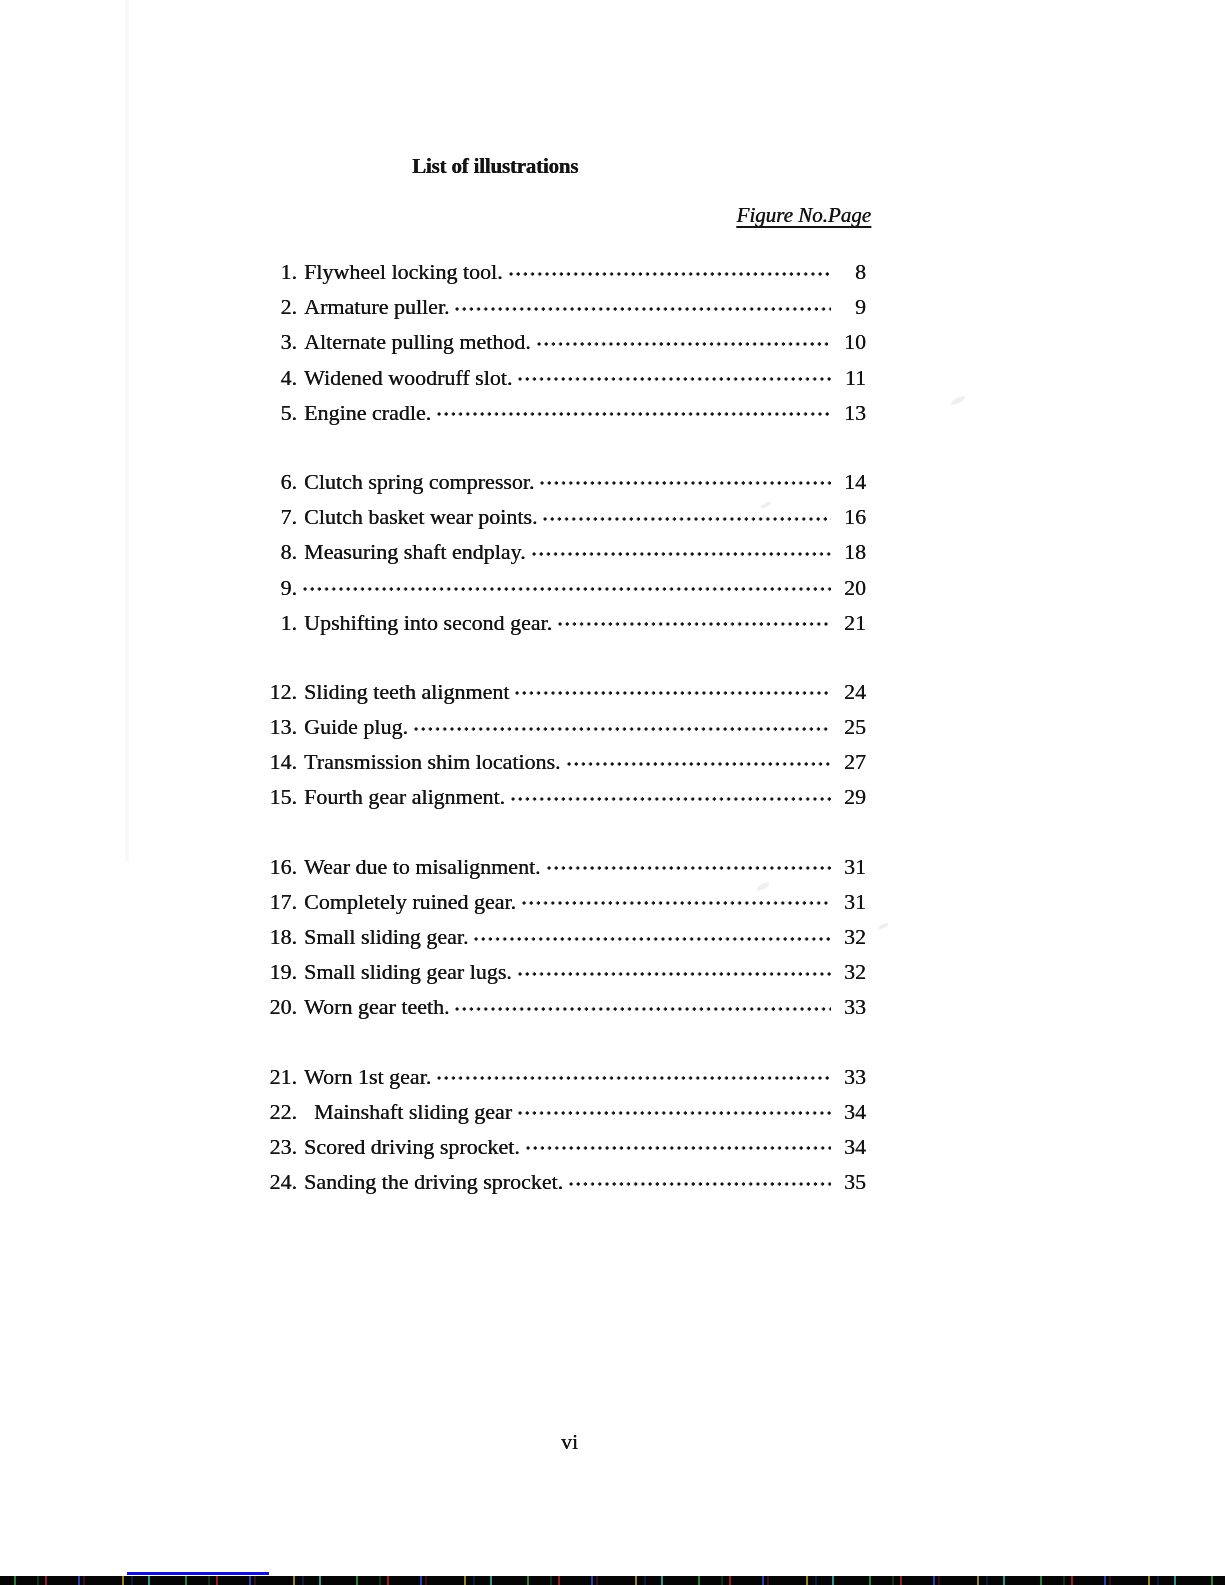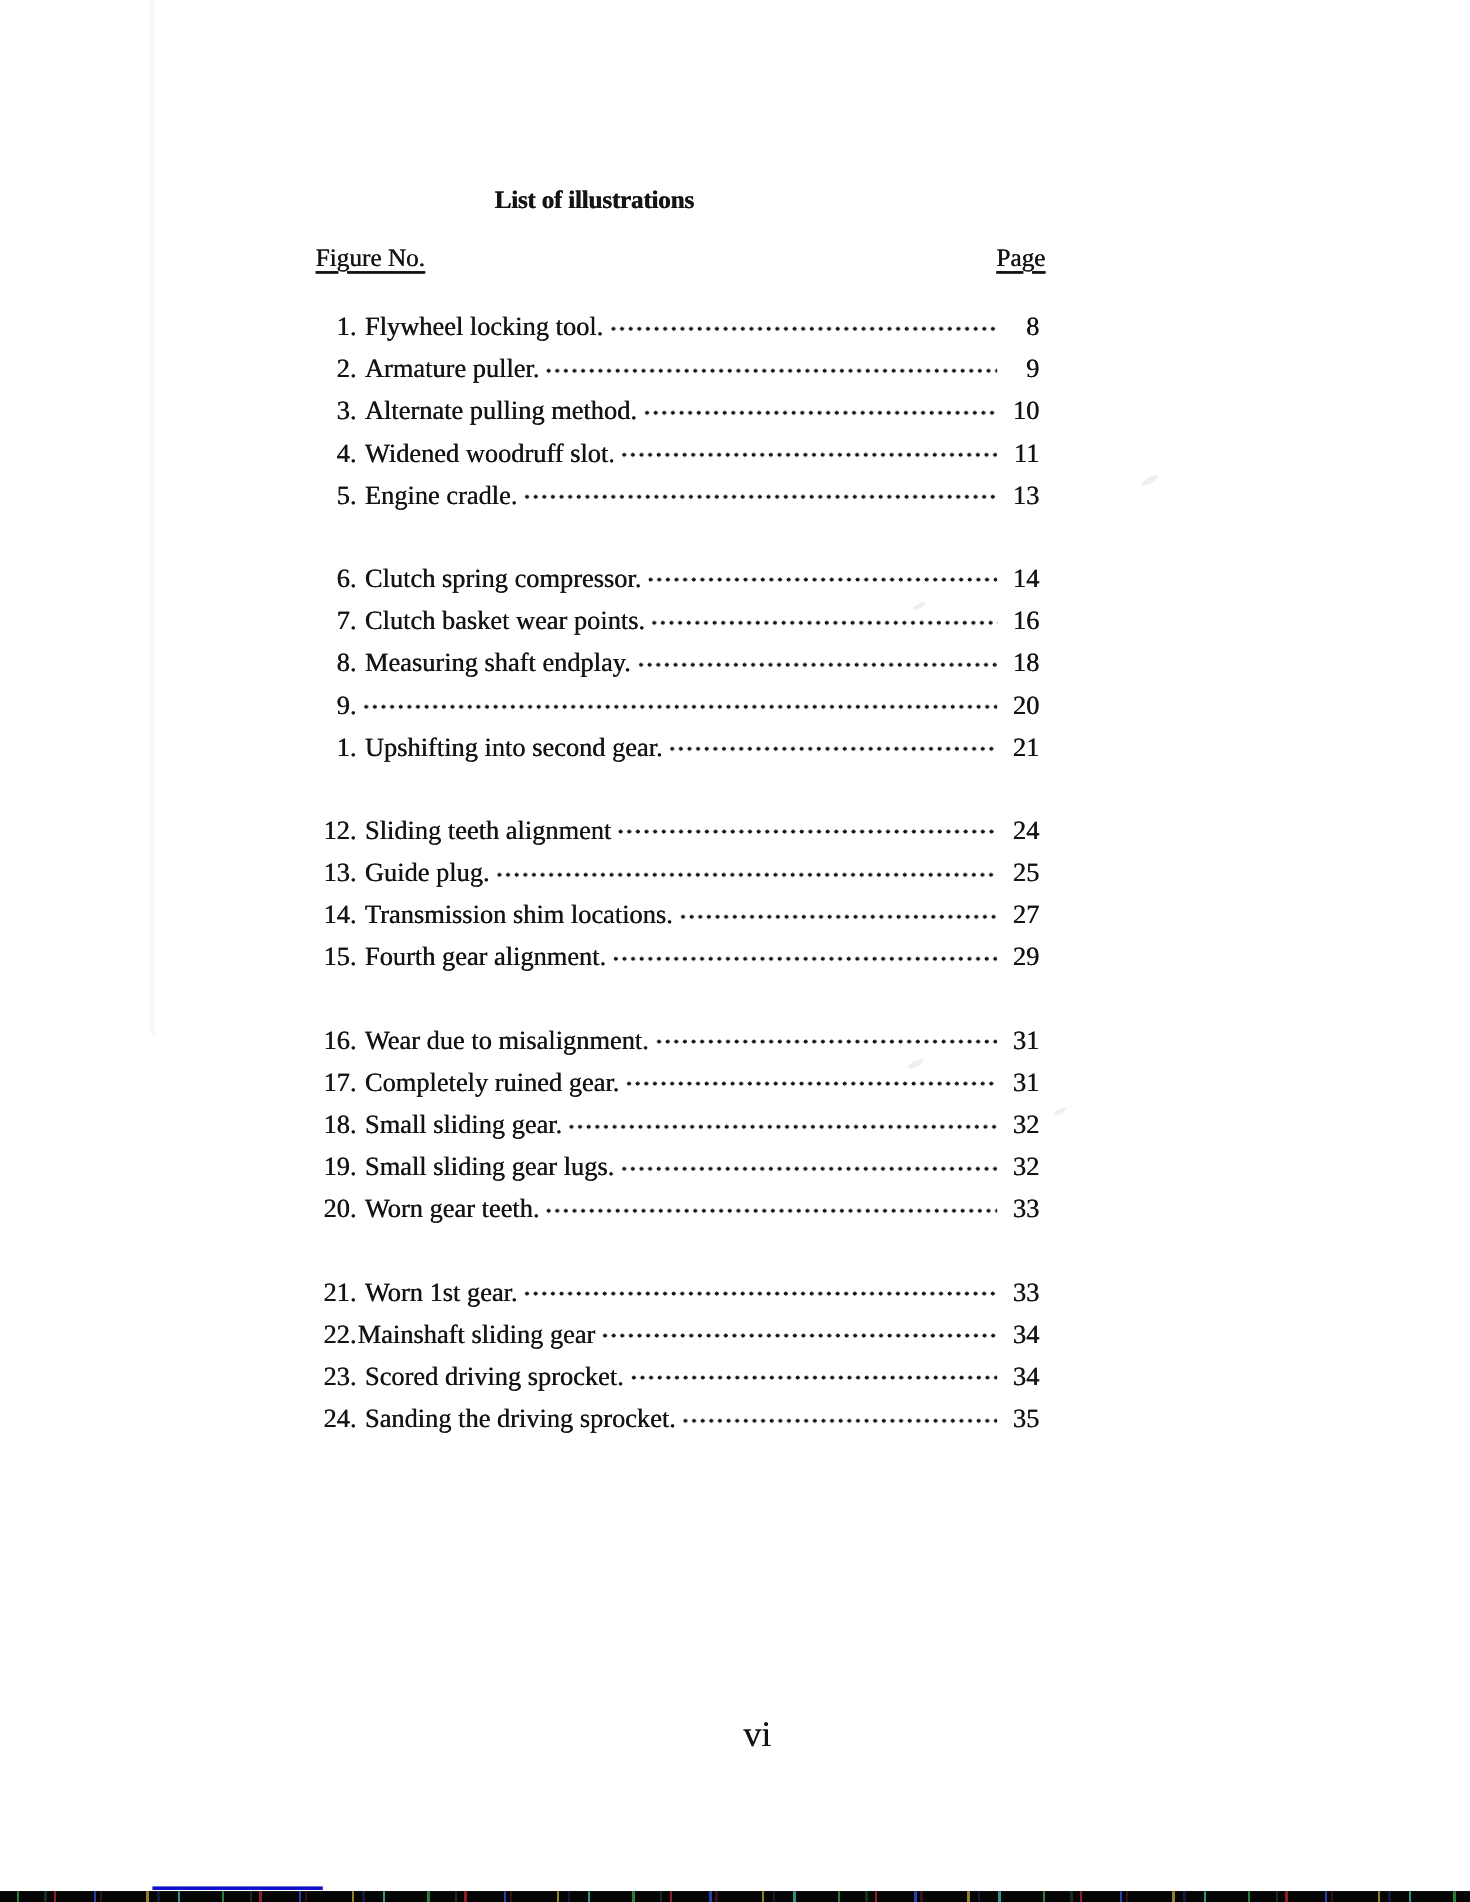--- a/index.html
+++ b/index.html
@@ -49,22 +49,23 @@
 
   
   .doc-title {
     position: absolute; left: 412px; top: 140px;
     font-size: 21px; font-weight: bold; letter-spacing: -0.2px;
     text-shadow: 0.4px 0 0 currentColor;
     white-space: nowrap;
   }
   .col-headers {
     position: absolute; left: 263px; top: 203px; width: 608px;
-    display: flex; justify-content: space-between;
+    display: flex; justify-content: flex-end;
     font-size: 21px;
+    font-style: italic;
   }
   .col-headers span {
     text-decoration: underline;
     text-decoration-thickness: 2px;
     text-underline-offset: 4px;
     text-shadow: 0.4px 0 0 currentColor;
   }
 
   .figure-list {
     position: absolute; left: 267px; top: 254px; width: 599px;
@@ -72,34 +73,34 @@
   }
   .entry-group + .entry-group { margin-top: 34px; }
   .entry-row {
     display: flex; align-items: baseline;
     height: 35.2px; line-height: 35.2px;
     white-space: nowrap;
     text-shadow: 0.35px 0 0 currentColor;
   }
   .entry-num { flex: 0 0 30px; text-align: right; }
   .entry-label { margin-left: 7px; }
-  .entry-row.tight .entry-label { margin-left: 1px; text-align: right; }
+  .entry-row.tight .entry-label { margin-left: 17px; text-align: right; }
   .entry-dots {
     flex: 1 1 auto; align-self: stretch;
     margin: 0 5px 0 6px;
     background-image: radial-gradient(circle at 2.1px 2.1px, #131313 1.5px, transparent 1.9px);
     background-size: 7.2px 4.2px;
     background-repeat: repeat-x;
     background-position: left calc(100% - 13.5px);
   }
   .entry-page { flex: 0 0 30px; text-align: right; }
 
   .footer-page-number {
-    position: absolute; left: 591px; top: 1429px; width: 80px;
-    text-align: center; font-size: 30px;
+    position: absolute; left: 561px; top: 1429px; width: 80px;
+    font-size: 22px;
     text-shadow: 0.35px 0 0 currentColor;
   }
 </style>
 </head>
 <body>
 
 <div class="sheet">
 
   <div class="scan-vline"></div>
   <div class="scan-smudge smudge-1"></div>

